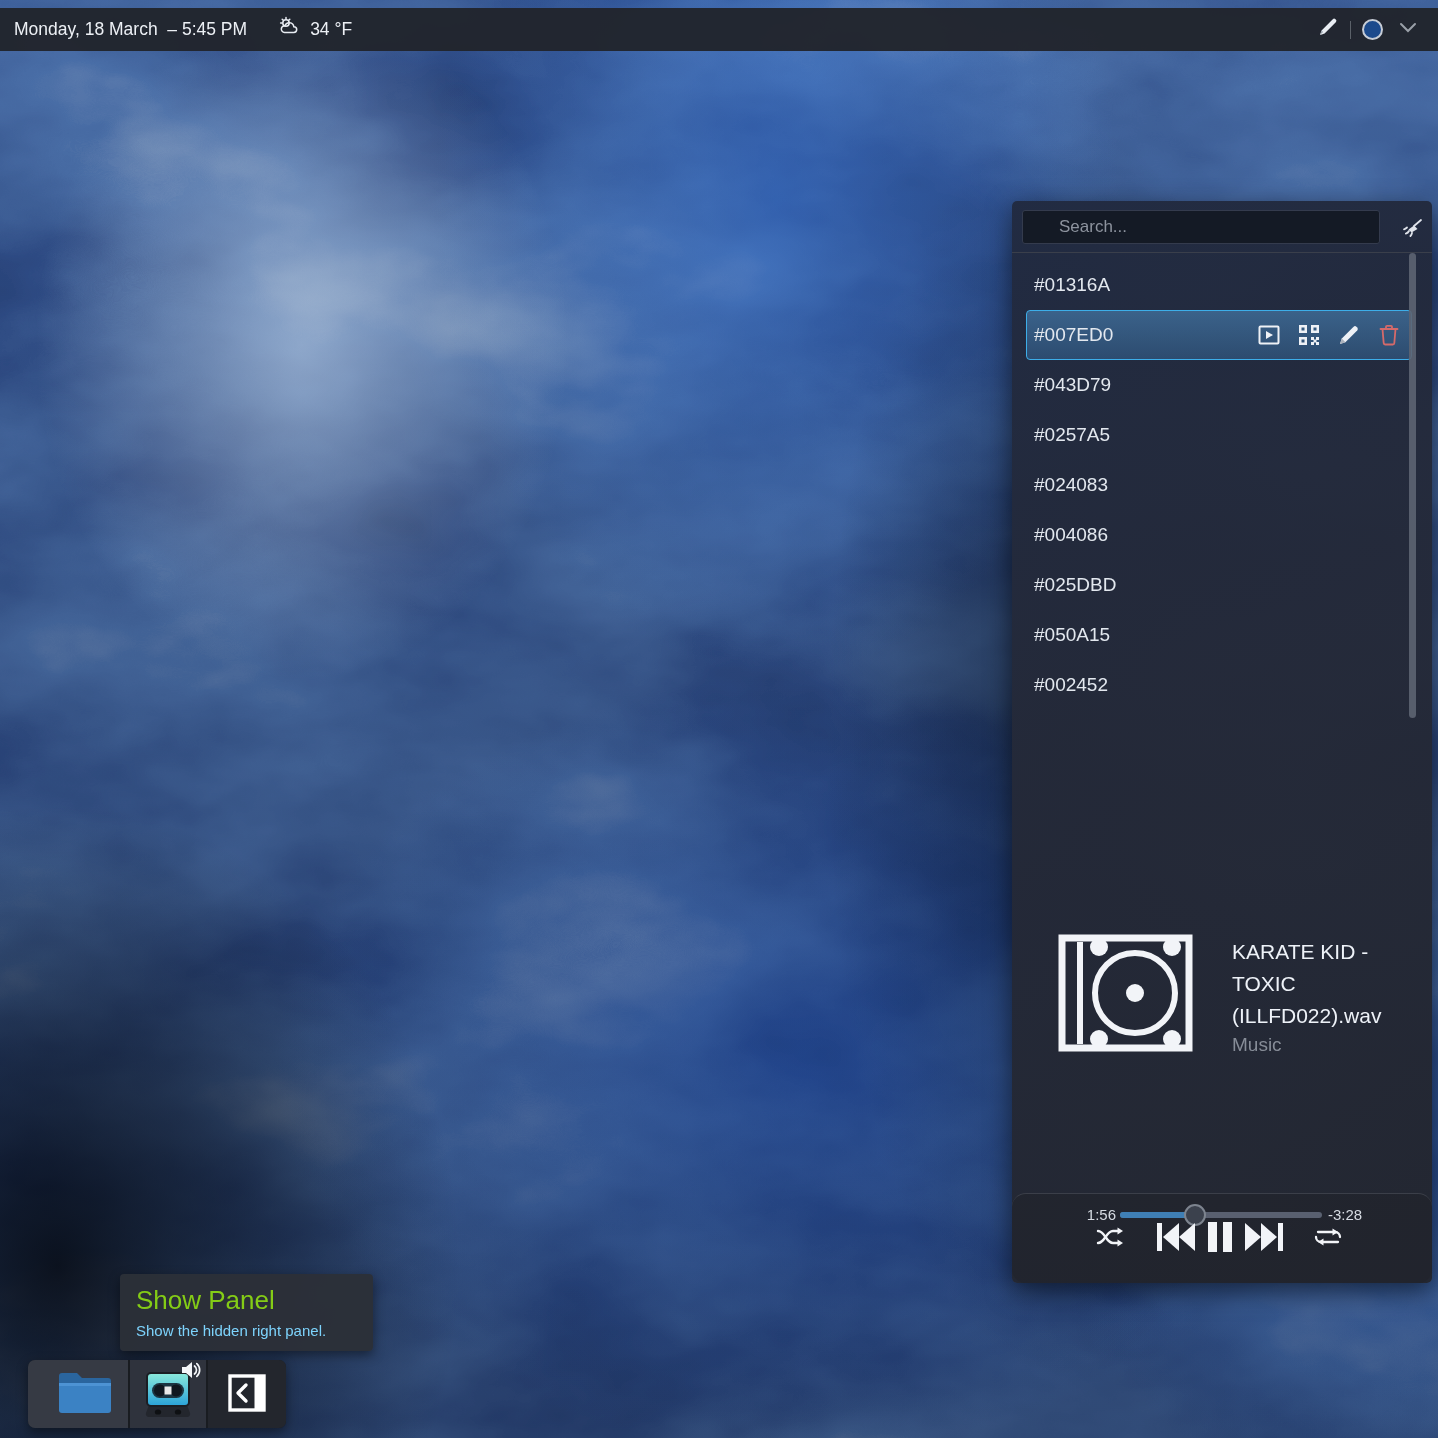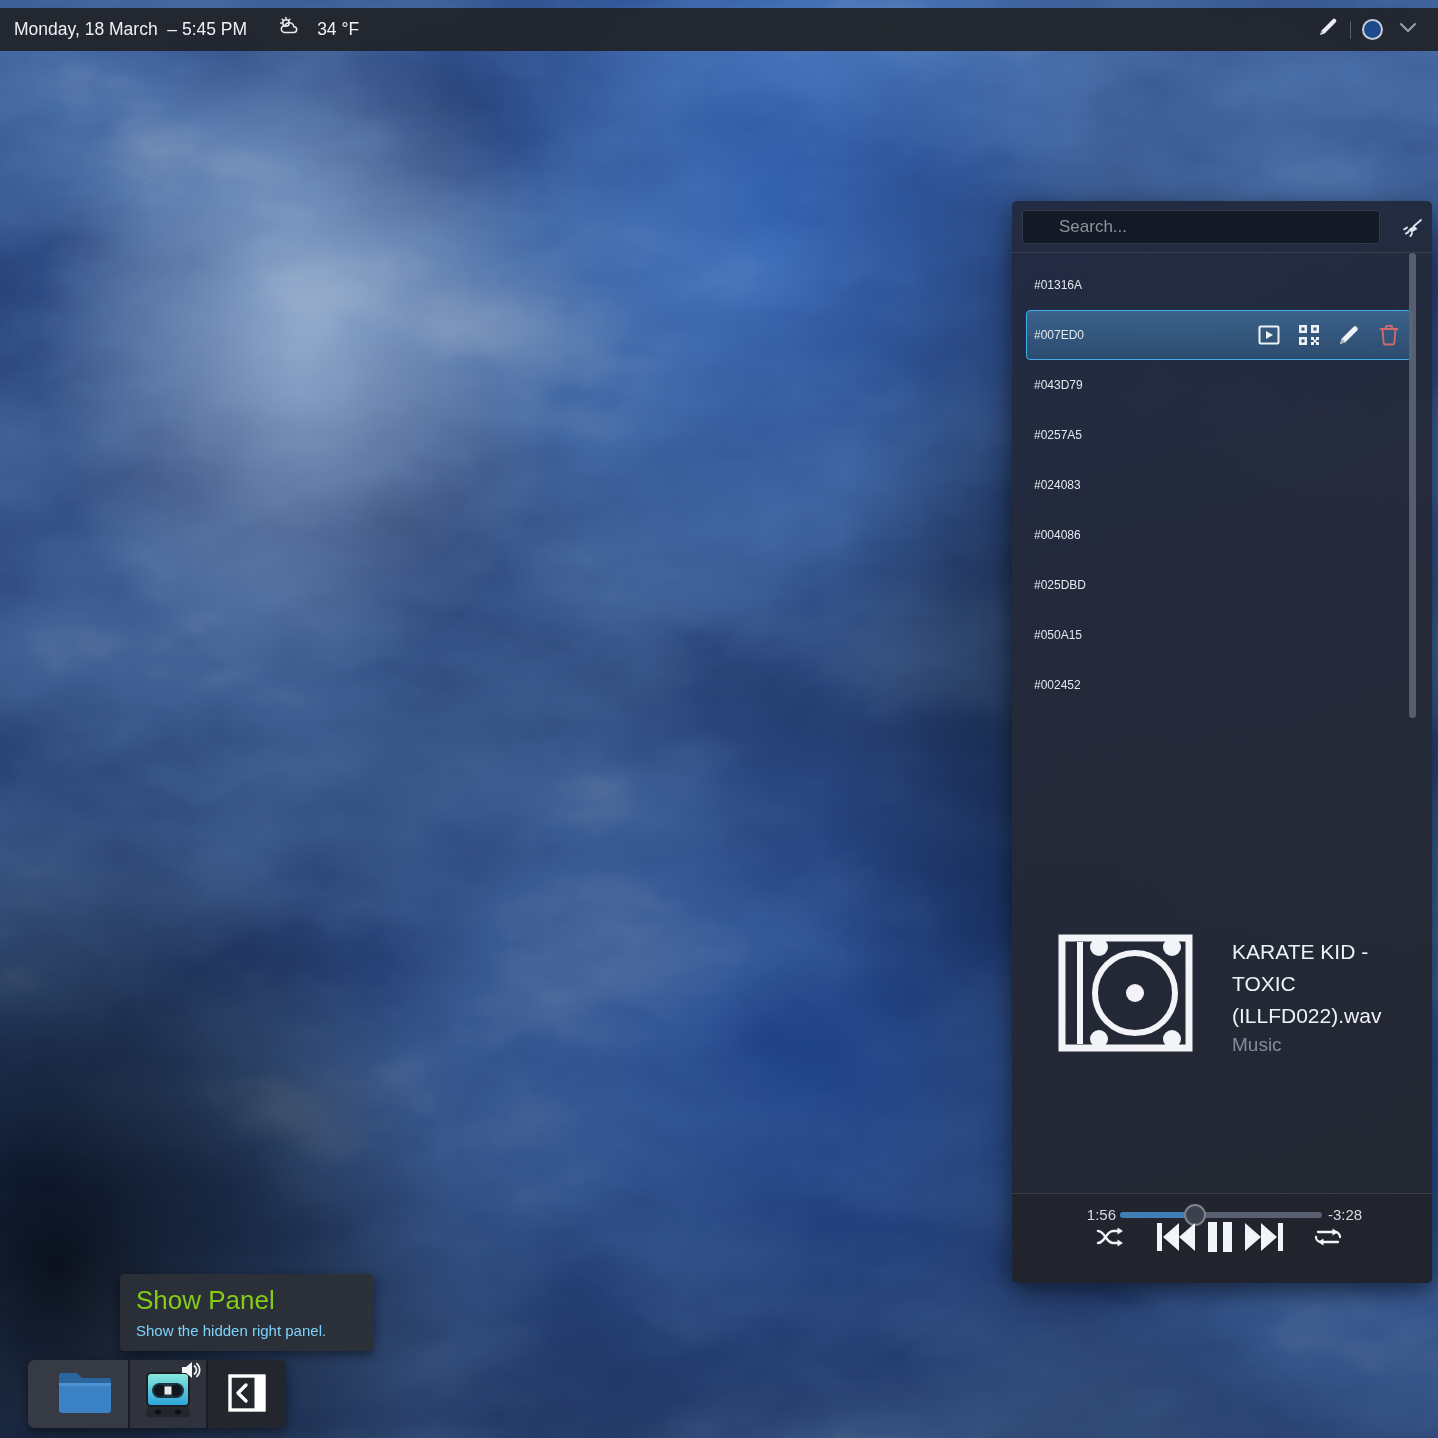--- a/index.html
+++ b/index.html
@@ -19,21 +19,21 @@
       radial-gradient(340px 900px at 74% 52%, rgba(4,9,20,0.55), rgba(4,9,20,0) 70%),
       radial-gradient(500px 500px at 96% 80%, rgba(30,90,200,0.30), rgba(30,90,200,0) 70%),
       linear-gradient(180deg, rgba(6,12,30,0.25) 0%, rgba(4,8,20,0.45) 100%);
   }
 
   
   .topbar { position:absolute; left:0; top:8px; width:1438px; height:43px;
     background:rgba(33,36,44,0.96); display:flex; align-items:center;
     color:#edf0f5; font-size:17.5px; }
   .tb-clock { padding-left:14px; white-space:pre; }
-  .tb-weather { display:flex; align-items:center; gap:16px; margin-left:30px; }
+  .tb-weather { display:flex; align-items:center; gap:9px; margin-left:30px; }
   .tb-tray { margin-left:auto; display:flex; align-items:center; gap:11px; padding-right:20px; }
   .tray-sep { width:1px; height:18px; background:#5b6169; }
   .tray-circle { width:21px; height:21px; border-radius:50%;
     background:#1c4a8c; border:2px solid #c6ccd6; }
 
   
   .clip-panel { position:absolute; left:1012px; top:201px; width:420px; height:1082px;
     border-radius:5px; overflow:hidden;
     background:linear-gradient(155deg, rgba(33,42,64,0.97) 0%, rgba(36,41,56,0.97) 45%, rgba(35,38,47,0.98) 100%);
     box-shadow:0 8px 26px rgba(0,0,0,0.55); }
@@ -44,38 +44,38 @@
     color:#cfd4dd; font-size:17px; padding:0 2px 0 36px; outline:none; }
   .search-input::placeholder { color:#8d939e; }
   .search-glass { position:absolute; left:20px; top:16px; pointer-events:none; }
   .broom-btn { position:absolute; right:7px; top:15px; width:26px; height:24px;
     background:none; border:none; cursor:pointer; }
 
   .clip-list { position:absolute; left:0; top:59px; width:100%; height:537px; overflow:hidden; }
   .clip-item { height:50px; display:flex; align-items:center;
     margin:0 20px 0 14px; padding:0 10px 0 7px;
     border:1px solid transparent; border-radius:4px;
-    color:#e3e8ef; font-size:12px; cursor:pointer; }
+    color:#e3e8ef; font-size:19px; cursor:pointer; }
   .clip-item.selected {
     background:linear-gradient(180deg, rgba(76,138,192,0.58), rgba(54,106,156,0.52));
     border-color:var(--accent, #3daee9);gap:43px; }
   .clip-actions { margin-left:auto; display:flex; align-items:center; gap:16px; }
   .clip-actions .act { background:none; border:none; cursor:pointer; width:24px; height:24px;
     display:flex; align-items:center; justify-content:center; }
   .scroll-thumb { position:absolute; right:16px; top:52px; width:7px; height:465px;
     background:#5d6472; border-radius:4px; opacity:0.9; }
 
   
   .media-row { position:absolute; left:46px; top:733px; display:flex;align-items:flex-end; }
   .media-text { margin-left:39px; width:182px; }
   .media-title { font-size:21px; line-height:32px; color:#eef2f8; }
   .media-sub { font-size:19px; color:#868c97; margin-top:2px; }
 
   .controls { position:absolute; left:0; top:992px; width:100%; height:90px;
-    border-top:1px solid #3b3f49; background:rgba(32,35,42,0.55); }
+    border-top:1px solid #3b3f49; background:rgba(32,35,42,0.55);border-radius:14px; }
   .time { position:absolute; top:12px; font-size:15px; color:#d6dbe2; }
   .time-l { left:56px; width:48px; text-align:right; }
   .time-r { left:316px; }
   .seek-track { position:absolute; left:108px; top:18px; width:202px; height:6px;
     background:#596070; border-radius:3px; cursor:pointer; }
   .seek-fill { position:absolute; left:0; top:0; height:6px; width:37%;
     background:var(--progress, #3f7fb5); border-radius:3px 0 0 3px; }
   .seek-handle { position:absolute; top:50%; left:37%; width:22px; height:22px;
     border-radius:50%; background:#3b414d; border:2px solid #7d848f;
     transform:translate(-50%,-50%); cursor:grab; }

